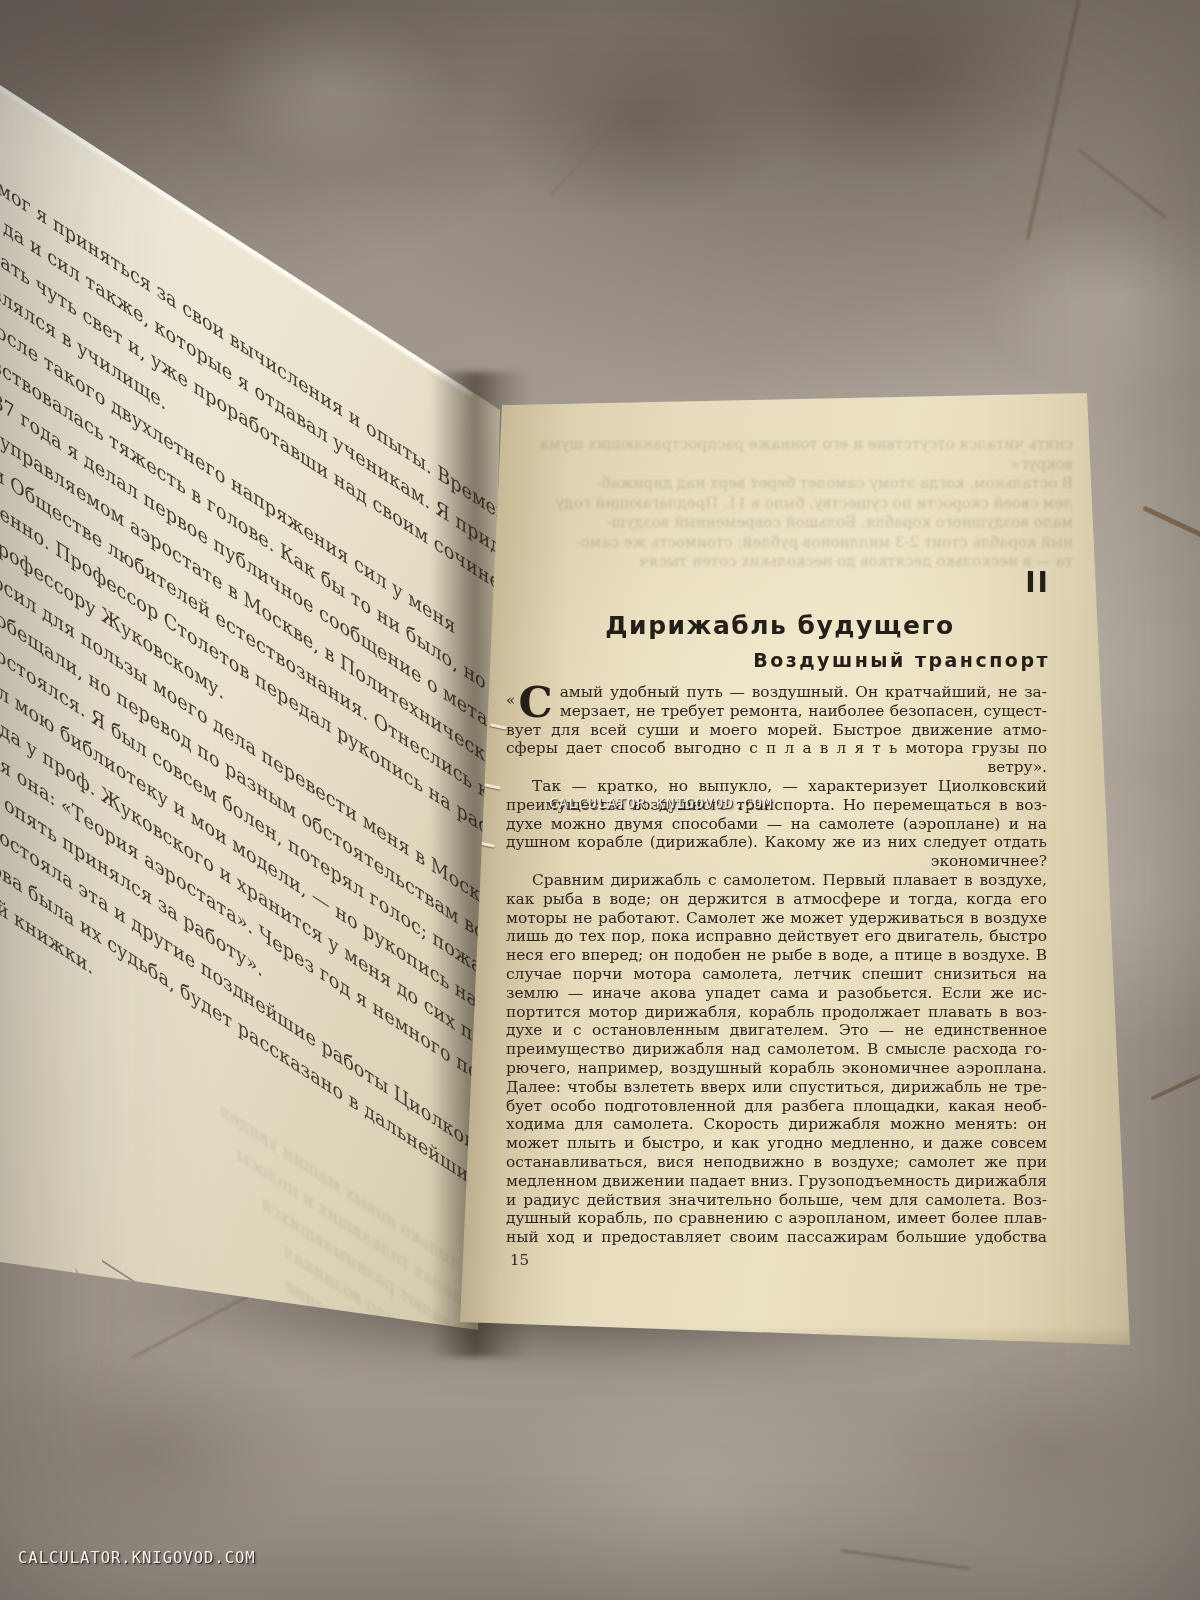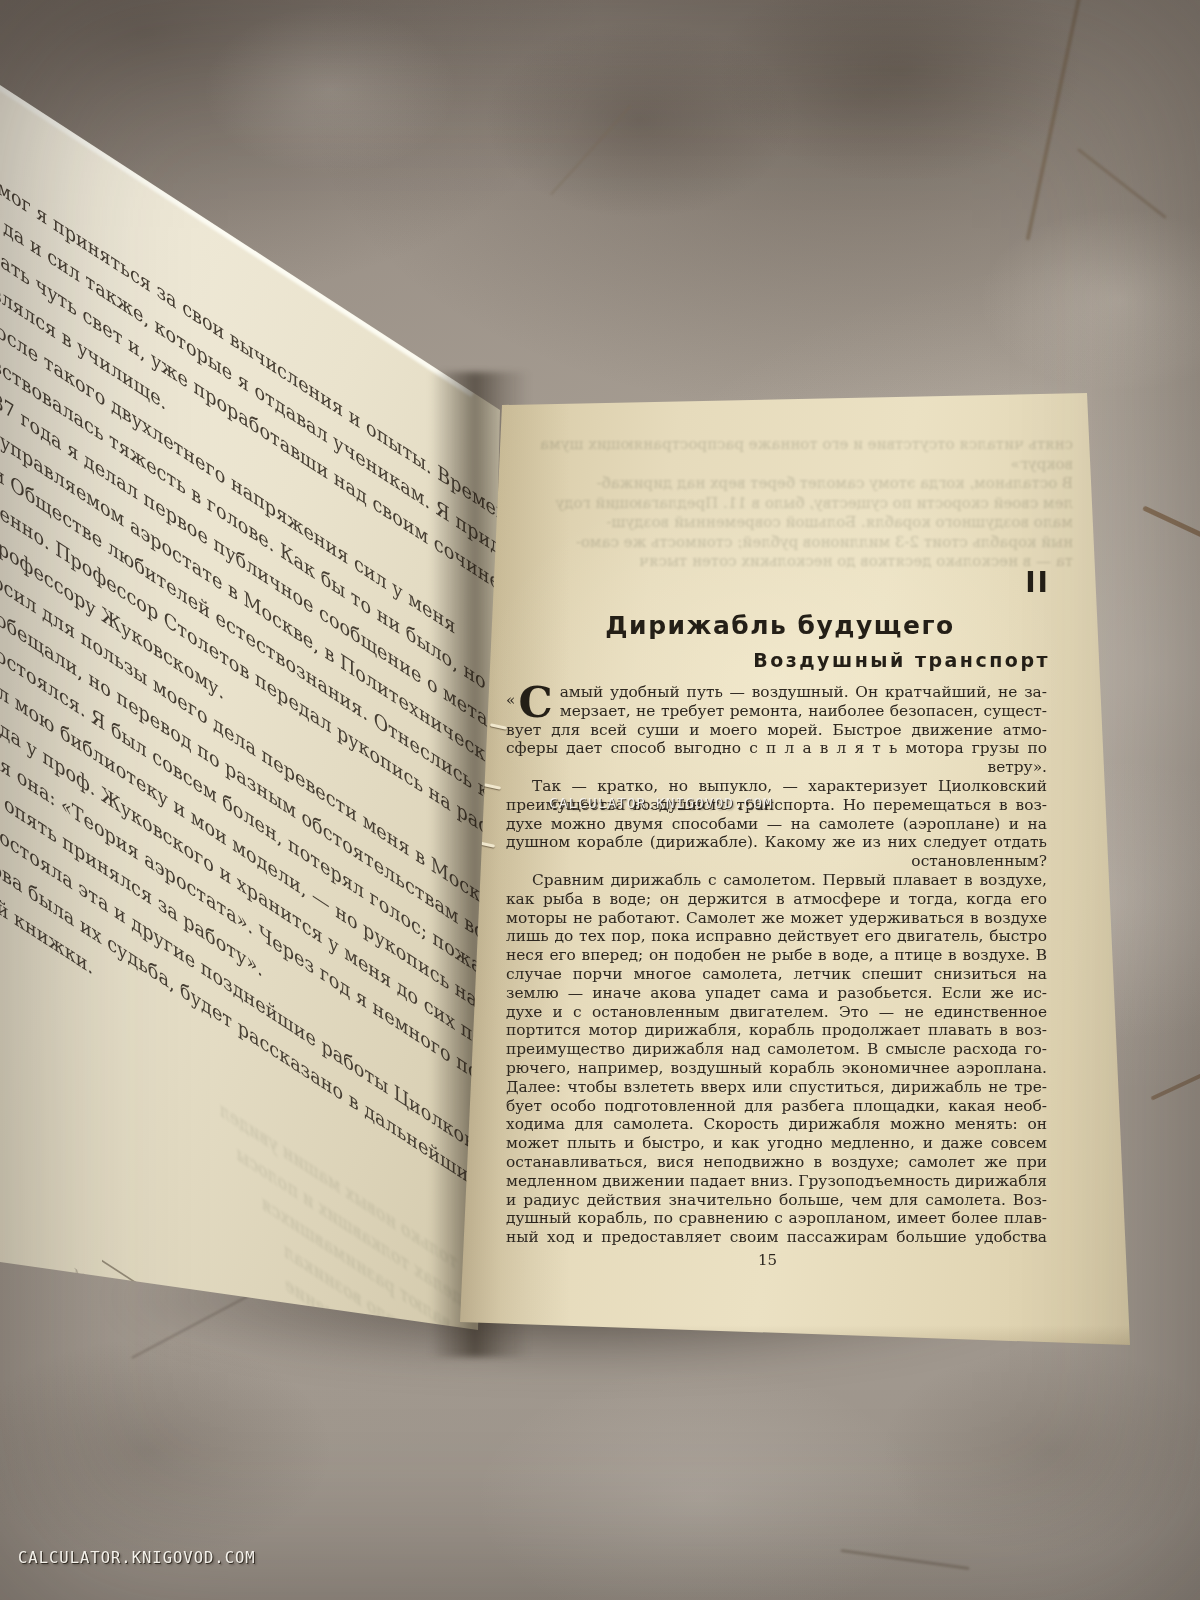--- a/index.html
+++ b/index.html
@@ -77,21 +77,21 @@
   .chapter-subtitle{left:70px;top:265px;width:540px;text-align:right;
     font-family:"DejaVu Sans",sans-serif;font-weight:bold;font-size:19px;line-height:1.1;
     letter-spacing:2.5px;color:#241f17;}
   .body-text{left:66px;top:298px;width:541px;font-size:15.4px;line-height:18.8px;color:#2d2720;}
   .para{overflow:visible;}
   .bline{text-align:justify;text-align-last:justify;height:18.8px;overflow:hidden;}
   .bline.nojust{text-align:right;text-align-last:auto;}
   .bline.pindent{text-indent:26px;}
   .pquote{float:left;font-size:15.4px;line-height:18.8px;margin:8px 2px 0 0;}
   .dropcap{float:left;font-weight:bold;font-size:43px;line-height:33px;margin:3px 7px 0 1px;color:#241f17;}
-  .page-number{left:70px;top:866px;width:515px;text-align:center;font-size:15px;color:#2d2720;}
+  .page-number{left:70px;top:866px;width:515px;text-align:left;font-size:15px;color:#2d2720;}
   .stitch{width:17px;height:3px;background:#f0e7cd;box-shadow:0 1px 1px rgba(60,45,25,.55);border-radius:2px;transform:rotate(12deg);}
   .stitch1{left:50px;top:340px;} .stitch2{left:44px;top:400px;} .stitch3{left:38px;top:458px;}
   
   .wm{font-family:"DejaVu Sans Mono",monospace;color:#f4f1ea;letter-spacing:1px;z-index:40;
     text-shadow:1px 1px 0 rgba(42,36,28,.85), 2px 2px 2px rgba(42,36,28,.4);}
   .wm-center{left:549px;top:795px;font-size:14.5px;}
   .wm-bottom{left:18px;top:1549px;font-size:15.5px;}
 </style>
 </head>
 <body>
@@ -177,32 +177,32 @@
         <div class="bline">мерзает, не требует ремонта, наиболее безопасен, сущест-</div>
         <div class="bline">вует для всей суши и моего морей. Быстрое движение атмо-</div>
         <div class="bline">сферы дает способ выгодно  с п л а в л я т ь  мотора грузы по</div>
         <div class="bline nojust">ветру».</div>
       </div>
       <div class="para">
         <div class="bline pindent">Так — кратко, но выпукло, — характеризует Циолковский</div>
         <div class="bline">преимущества воздушного транспорта. Но перемещаться в воз-</div>
         <div class="bline">духе можно двумя способами — на самолете (аэроплане) и на воз-</div>
         <div class="bline">душном корабле (дирижабле). Какому же из них следует отдать</div>
-        <div class="bline nojust">остановленным?</div>
+        <div class="bline nojust">экономичнее?</div>
       </div>
       <div class="para">
         <div class="bline pindent">Сравним дирижабль с самолетом. Первый плавает в воздухе,</div>
         <div class="bline">как рыба в воде; он держится в атмосфере и тогда, когда его</div>
         <div class="bline">моторы не работают. Самолет же может удерживаться в воздухе</div>
         <div class="bline">лишь до тех пор, пока исправно действует его двигатель, быстро</div>
         <div class="bline">неся его вперед; он подобен не рыбе в воде, а птице в воздухе. В</div>
-        <div class="bline">случае порчи многое самолета, летчик спешит снизиться на</div>
+        <div class="bline">случае порчи мотора самолета, летчик спешит снизиться на</div>
         <div class="bline">землю — иначе акова упадет сама и разобьется. Если же ис-</div>
+        <div class="bline">портится мотор дирижабля, корабль продолжает плавать в воз-</div>
         <div class="bline">духе и с остановленным двигателем. Это — не единственное</div>
-        <div class="bline">портится мотор дирижабля, корабль продолжает плавать в воз-</div>
         <div class="bline">преимущество дирижабля над самолетом. В смысле расхода го-</div>
         <div class="bline">рючего, например, воздушный корабль экономичнее аэроплана.</div>
         <div class="bline">Далее: чтобы взлететь вверх или спуститься, дирижабль не тре-</div>
         <div class="bline">бует особо подготовленной для разбега площадки, какая необ-</div>
         <div class="bline">ходима для самолета. Скорость дирижабля можно менять: он</div>
         <div class="bline">может плыть и быстро, и как угодно медленно, и даже совсем</div>
         <div class="bline">останавливаться, вися неподвижно в воздухе; самолет же при</div>
         <div class="bline">медленном движении падает вниз. Грузоподъемность дирижабля</div>
         <div class="bline">и радиус действия значительно больше, чем для самолета. Воз-</div>
         <div class="bline">душный корабль, по сравнению с аэропланом, имеет более плав-</div>

